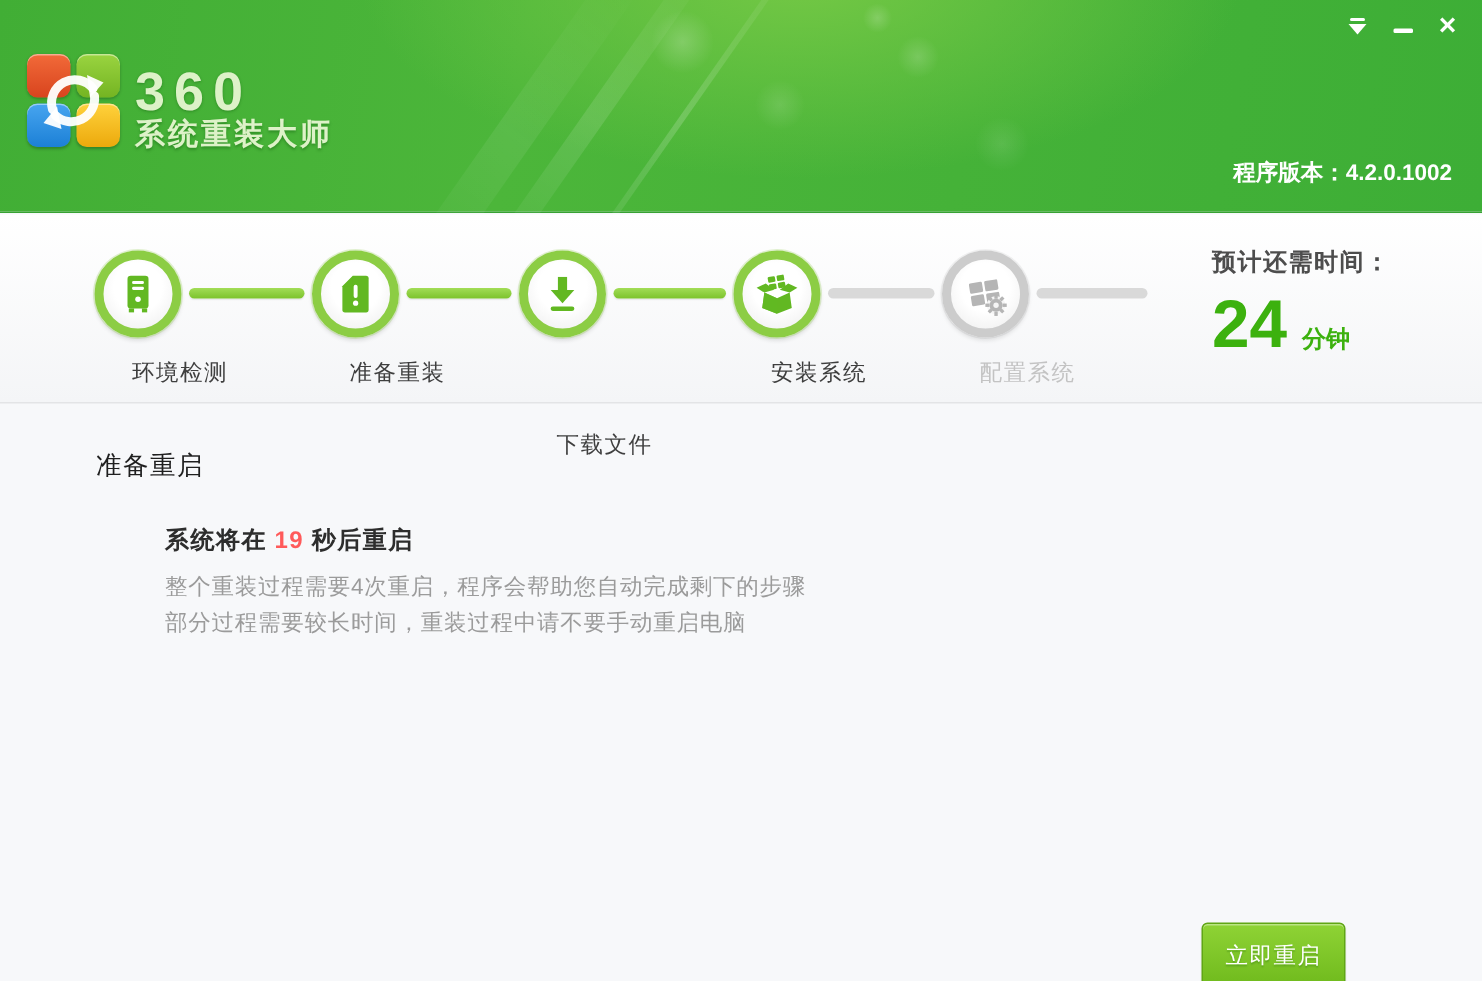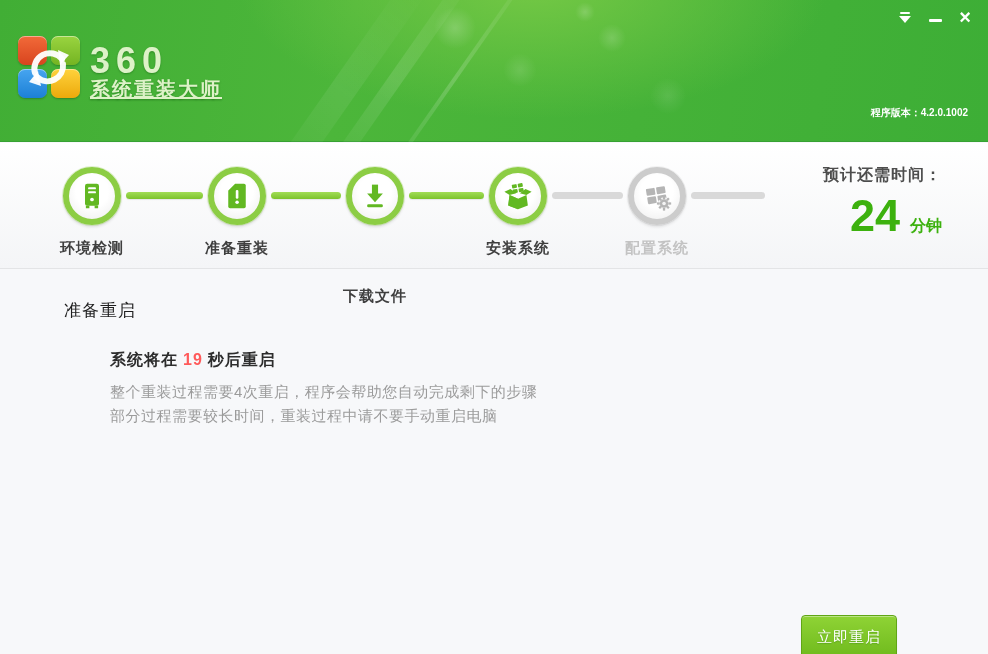--- a/index.html
+++ b/index.html
@@ -45,25 +45,24 @@
 
   .brand-number {
     position:absolute; left:90px; top:40px;
     font-size:36px; font-weight:bold; letter-spacing:6px; color:#ddf2c8;
     text-shadow:0 1px 2px rgba(0,70,0,.35);
   }
   .brand-name {
     position:absolute; left:90px; top:76px;
     font-size:20px; font-weight:bold; letter-spacing:2px; color:#ddf2c8;
     text-shadow:0 1px 2px rgba(0,70,0,.35);
-    text-decoration:underline;
   }
   .version {
     position:absolute; right:20px; top:106px;
-    font-size:10px; color:#ffffff; font-weight:bold;
+    font-size:15px; color:#ffffff; font-weight:bold;
   }
 
   
   .win-controls { position:absolute; right:8px; top:4px; display:flex; align-items:flex-start; }
   .win-btn { width:30px; height:26px; display:flex; align-items:center; justify-content:center; cursor:pointer; }
   .menu-icon { position:relative; width:14px; height:12px; }
   .menu-icon .bar { position:absolute; left:2px; top:1px; width:10px; height:2px; background:#fff; border-radius:1px; }
   .menu-icon .tri { position:absolute; left:1px; top:5px; width:0; height:0;
                     border-left:6px solid transparent; border-right:6px solid transparent; border-top:7px solid #fff; }
   .min-icon { width:13px; height:3px; background:#fff; border-radius:1px; margin-top:6px; }
@@ -81,29 +80,29 @@
     background:radial-gradient(circle at 50% 40%, #ffffff 45%, #ececec 100%);
     box-shadow:0 0 0 1px rgba(140,205,68,.25), 0 2px 3px rgba(0,0,0,.12);
     display:flex; align-items:center; justify-content:center;
     color:#62b822;
   }
   .step-circle.pending {
     border-color:#cccccc; color:#b5b5b5;
     box-shadow:0 0 0 1px rgba(0,0,0,.05), 0 2px 3px rgba(0,0,0,.10);
   }
   .step-label {
-    position:absolute; top:96px; width:120px; text-align:center;
-    font-size:15px; color:#3f3f3f; font-weight:bold; letter-spacing:1px;
+    position:absolute; top:96px; width:120px; text-align:right;
+    font-size:15px; color:#3f3f3f; font-weight:normal; letter-spacing:1px;
   }
   .step-label.pending { color:#c3c3c3; }
   .connector { position:absolute; top:49px; height:7px; border-radius:4px; }
   .connector.on  { background:linear-gradient(#a2dd57,#7cc32c); box-shadow:0 1px 1px rgba(0,0,0,.08); }
   .connector.off { background:#d9d9d9; }
 
-  .eta { position:absolute; left:778px; top:22px; width:164px; text-align:right; }
+  .eta { position:absolute; left:808px; top:22px; width:164px; text-align:left; }
   .eta-label { font-size:16px; font-weight:bold; color:#4d4d4d; letter-spacing:1px; }
   .eta-row { margin-top:4px; }
   .eta-value { font-size:45px; font-weight:bold; color:#3cb10e; }
   .eta-unit { font-size:16px; font-weight:bold; color:#3cb10e; margin-left:10px; }
 
   
   .content { position:absolute; left:16px; top:270px; width:988px; height:384px; }
   .page-heading { position:absolute; left:48px; top:29px; font-size:17px; color:#1f1f1f; letter-spacing:1px; }
   .countdown { position:absolute; left:94px; top:80px; font-size:16px; font-weight:bold; color:#2d2d2d; letter-spacing:1px; }
   .countdown .seconds { color:#ff5a5a; margin:0 5px; font-weight:bold; }

